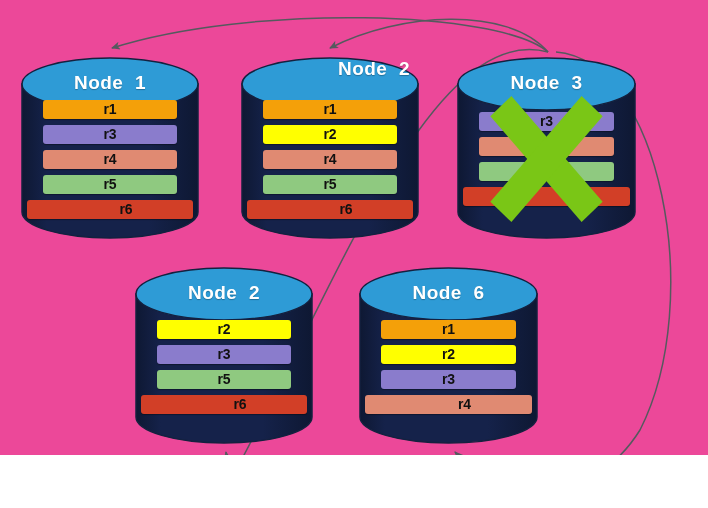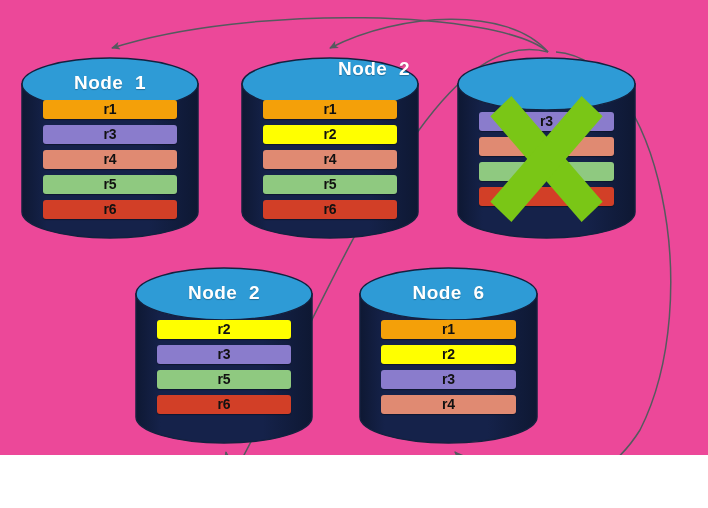--- a/index.html
+++ b/index.html
@@ -62,21 +62,21 @@
     height: 19px;
     margin: 0 auto 6px auto;
     border-radius: 3px;
     color: #111111;
     font-weight: bold;
     font-size: 14px;
     line-height: 19px;
     text-align: center;
     box-shadow: 0 1px 1px rgba(0,0,0,0.35);
   }
-  .rec:last-child { margin-bottom: 0; }
+  .rec:last-child { margin-bottom: 0; padding-left: 32px; }
   .x-mark {
     position: absolute;
     z-index: 20;
     pointer-events: none;
   }
 </style>
 </head>
 <body>
 
 <div id="canvas">
@@ -146,20 +146,21 @@
             <linearGradient id="gbody2" x1="0" y1="0" x2="1" y2="0">
               <stop offset="0%" stop-color="#0e1833"></stop>
               <stop offset="14%" stop-color="#15224a"></stop>
               <stop offset="72%" stop-color="#15224a"></stop>
               <stop offset="100%" stop-color="#0e1833"></stop>
             </linearGradient>
           </defs>
           <path d="M 0 26 L 0 154 A 88.5 26 0 0 0 177 154 L 177 26 Z" fill="url(#gbody2)" stroke="#14213f" stroke-width="1.5"></path>
           <ellipse cx="88.5" cy="26" rx="88.5" ry="26" fill="#2e9bd6" stroke="#14213f" stroke-width="1.5"></ellipse>
         </svg>
+        <div class="node-title" style="top: 14px;">Node  3</div>
         <div class="rec-list" style="top: 54px;">
           <div class="rec" style="background: rgb(138, 124, 204); width: 135px;">r3</div>
           <div class="rec" style="background: rgb(224, 138, 114); width: 135px;"></div>
           <div class="rec" style="background: rgb(143, 201, 128); width: 135px;"></div>
           <div class="rec" style="background: rgb(210, 63, 39); width: 135px;"></div>
         </div>
         <svg class="x-mark" width="117" height="126" viewBox="0 0 100 100" preserveAspectRatio="none" style="left: 30px; top: 38px;">
           <g fill="#7ac616">
             <path d="M 2 16 L 20 0 L 98 84 L 80 100 Z"></path>
             <path d="M 80 0 L 98 16 L 20 100 L 2 84 Z"></path>

